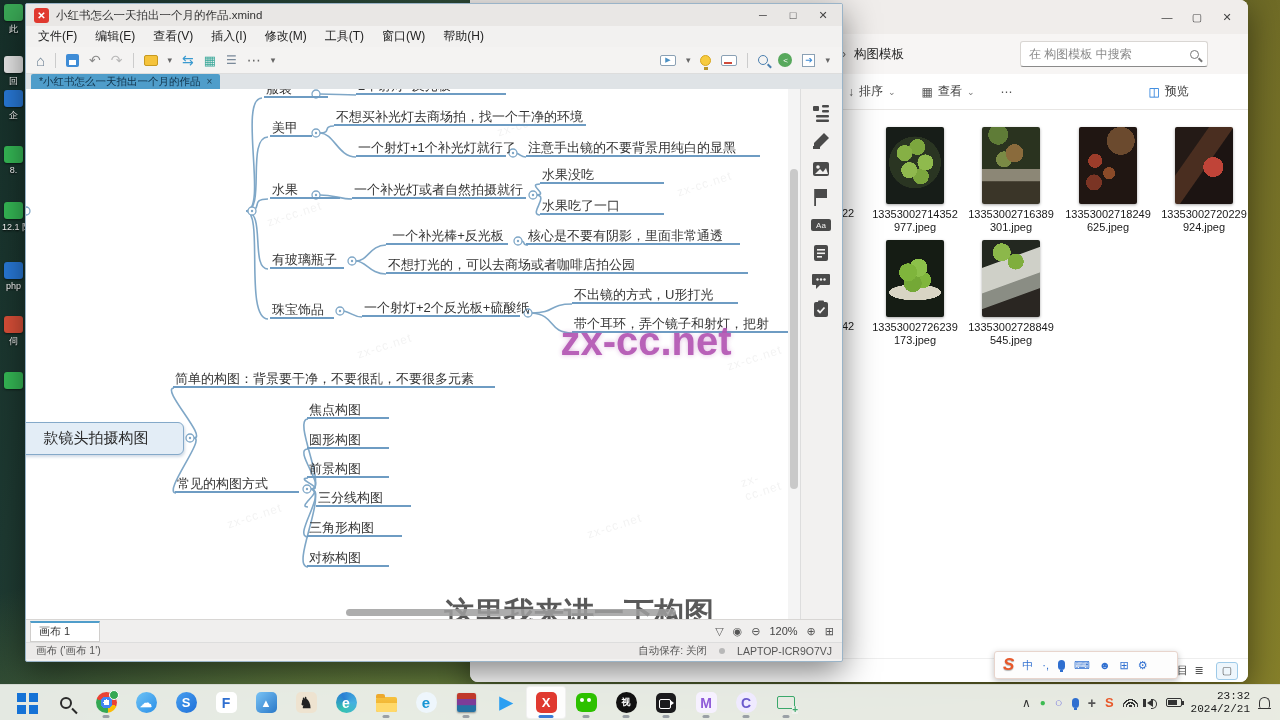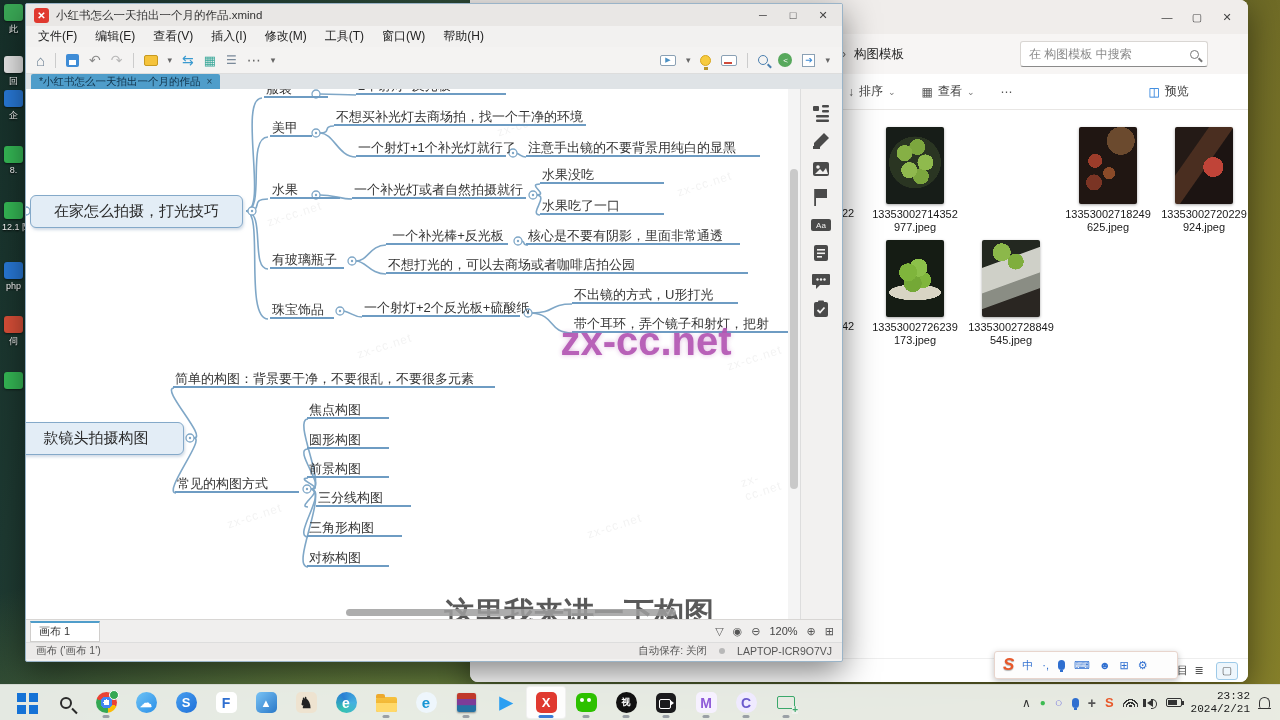--- a/index.html
+++ b/index.html
@@ -220,20 +220,24 @@
       <div class="exp-tool" id="exp-preview">
         <span class="ti">◫</span>
         <span>预览</span>
       </div>
     </div>
     <div id="exp-files">
         <div class="file-cell" style="left: 397px; top: 15px;">
           <div class="thumb" style="background: radial-gradient(8px at 32% 34%, rgb(134, 176, 69) 99%, transparent), radial-gradient(8px at 54% 26%, rgb(124, 166, 62) 99%, transparent), radial-gradient(8px at 68% 46%, rgb(143, 186, 77) 99%, transparent), radial-gradient(8px at 40% 56%, rgb(144, 185, 78) 99%, transparent), radial-gradient(8px at 60% 64%, rgb(124, 166, 62) 99%, transparent), radial-gradient(26px at 50% 46%, rgb(42, 53, 34) 99%, transparent), rgb(23, 29, 24);"></div>
           <div class="fname">13353002714352977.jpeg</div>
         </div>
+        <div class="file-cell" style="left: 493px; top: 15px;">
+          <div class="thumb" style="background: radial-gradient(10px at 28% 10%, rgb(95, 124, 55) 99%, transparent), radial-gradient(9px at 56% 34%, rgb(138, 107, 60) 99%, transparent), radial-gradient(8px at 38% 42%, rgb(122, 138, 69) 99%, transparent), linear-gradient(rgb(42, 51, 31) 0px, rgb(42, 51, 31) 54%, rgb(140, 135, 118) 55%, rgb(140, 135, 118) 70%, rgb(58, 53, 40) 71%);"></div>
+          <div class="fname">13353002716389301.jpeg</div>
+        </div>
         <div class="file-cell" style="left: 590px; top: 15px;">
           <div class="thumb" style="background: radial-gradient(14px at 72% 18%, rgb(107, 74, 46) 99%, transparent), radial-gradient(7px at 28% 44%, rgb(156, 60, 42) 99%, transparent), radial-gradient(6px at 52% 60%, rgb(138, 74, 40) 99%, transparent), radial-gradient(8px at 26% 72%, rgb(122, 52, 36) 99%, transparent), rgb(32, 22, 18);"></div>
           <div class="fname">13353002718249625.jpeg</div>
         </div>
         <div class="file-cell" style="left: 686px; top: 15px;">
           <div class="thumb" style="background: radial-gradient(10px at 66% 52%, rgb(192, 68, 56) 99%, transparent), linear-gradient(125deg, rgb(36, 26, 22) 0px, rgb(36, 26, 22) 30%, rgb(74, 46, 32) 31%, rgb(74, 46, 32) 52%, rgb(28, 20, 18) 53%), rgb(28, 20, 18);"></div>
           <div class="fname">13353002720229924.jpeg</div>
         </div>
         <div class="file-cell" style="left: 397px; top: 128px;">
           <div class="thumb" style="background: radial-gradient(9px at 38% 42%, rgb(127, 181, 60) 99%, transparent), radial-gradient(9px at 56% 36%, rgb(140, 192, 74) 99%, transparent), radial-gradient(9px at 46% 56%, rgb(116, 168, 54) 99%, transparent), radial-gradient(8px at 64% 52%, rgb(127, 181, 60) 99%, transparent), radial-gradient(26px 8px at 50% 68%, rgb(216, 212, 196) 99%, transparent), rgb(21, 28, 20);"></div>
@@ -372,21 +376,20 @@
         <div id="faint-wms">
             <div class="fwm" style="left: 470px; top: 28px;">zx-cc.net</div>
             <div class="fwm" style="left: 240px; top: 118px;">zx-cc.net</div>
             <div class="fwm" style="left: 650px; top: 88px;">zx-cc.net</div>
             <div class="fwm" style="left: 330px; top: 250px;">zx-cc.net</div>
             <div class="fwm" style="left: 700px; top: 262px;">zx-cc.net</div>
             <div class="fwm" style="left: 200px; top: 420px;">zx-cc.net</div>
             <div class="fwm" style="left: 560px; top: 430px;">zx-cc.net</div>
             <div class="fwm" style="left: 716px; top: 380px;">zx-cc.net</div>
           </div>
-        <div class="mtopic" id="topic1" style="left: 4px; top: 106px; width: 213px;">在家怎么拍摄，打光技巧</div>
         <div class="mtopic" id="topic2" style="left: -18px; top: 333px; width: 176px;">款镜头拍摄构图</div>
         <div id="mnodes">
             <div class="mnode" style="left: 238px; top: -9px; width: 64px; border-bottom-color: rgb(110, 156, 195);">服装</div>
             <div class="mnode" style="left: 330px; top: -12px; width: 150px; border-bottom-color: rgb(110, 156, 195);">2个射灯+反光板</div>
             <div class="mnode" style="left: 308px; top: 19px; width: 252px; border-bottom-color: rgb(110, 156, 195);">不想买补光灯去商场拍，找一个干净的环境</div>
             <div class="mnode" style="left: 244px; top: 30px; width: 42px; border-bottom-color: rgb(110, 156, 195);">美甲</div>
             <div class="mnode" style="left: 330px; top: 50px; width: 150px; border-bottom-color: rgb(110, 156, 195);">一个射灯+1个补光灯就行了</div>
             <div class="mnode" style="left: 500px; top: 50px; width: 234px; border-bottom-color: rgb(110, 156, 195);">注意手出镜的不要背景用纯白的显黑</div>
             <div class="mnode" style="left: 244px; top: 92px; width: 70px; border-bottom-color: rgb(110, 156, 195);">水果</div>
             <div class="mnode" style="left: 326px; top: 92px; width: 174px; border-bottom-color: rgb(110, 156, 195);">一个补光灯或者自然拍摄就行</div>

